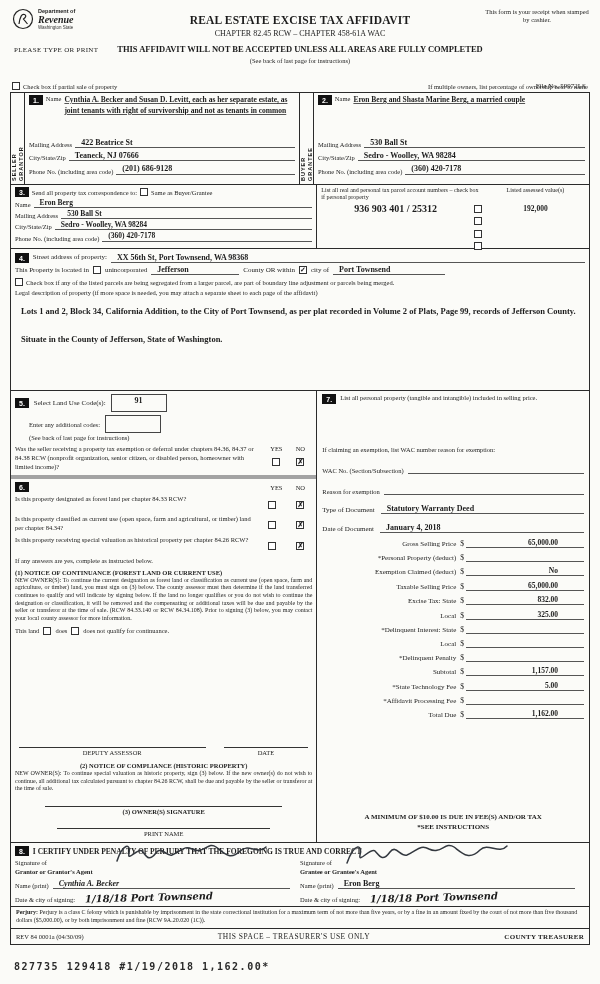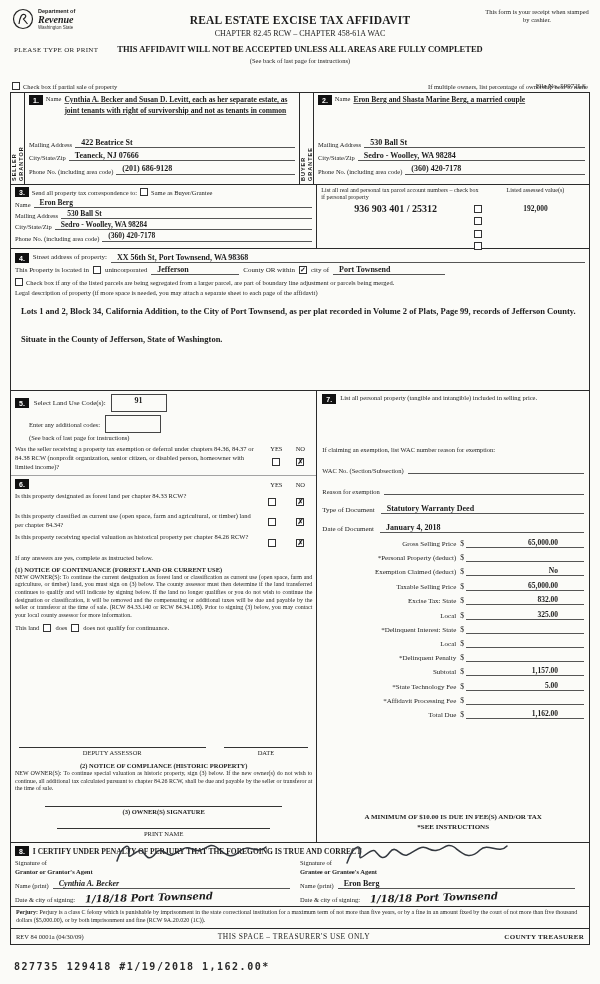--- a/index.html
+++ b/index.html
@@ -63,21 +63,21 @@
   .s4-r2 { align-items:center; }
   .uv.county { flex:0 0 88px; text-align:left; }
   .uv.city { flex:0 0 112px; text-align:left; }
   .s4-r3 { display:flex; gap:3px; align-items:center; margin-top:3px; }
   .s4-r4 { margin-top:3px; font-size:6.5px; }
   .legal { font-weight:bold; font-size:8.5px; margin:9px 6px 0; line-height:1.5; }
   .situate { font-weight:bold; font-size:8.5px; margin:16px 6px 0; }
   
   .cols { display:flex; height:452px; border-bottom:1px solid #2b2b2b; }
   .col-left { width:53%; border-right:1px solid #2b2b2b; display:flex; flex-direction:column; }
-  .sec5 { border-bottom:1px solid #a3a3a3; padding:3px 4px; }
+  .sec5 { border-bottom:4px solid #a3a3a3; padding:3px 4px; }
   .s5-r1 { display:flex; gap:5px; align-items:center; }
   .code-box { border:1px solid #444; min-width:56px; height:18px; font-weight:bold; font-size:8px; text-align:center; line-height:11px; }
   .s5-r2 { margin:3px 0 0 14px; display:flex; gap:5px; align-items:center; }
   .s5-r3 { margin-left:14px; margin-top:1px; }
   .s5-q { display:flex; gap:4px; margin-top:4px; }
   .q-text { flex:1; font-size:6.5px; line-height:1.35; }
   .yn { width:48px; display:flex; flex-direction:column; }
   .yn-hdr { display:flex; }
   .yn-hdr span { width:24px; text-align:center; font-size:6.5px; }
   .yn-boxes { display:flex; margin-top:auto; margin-bottom:2px; }

